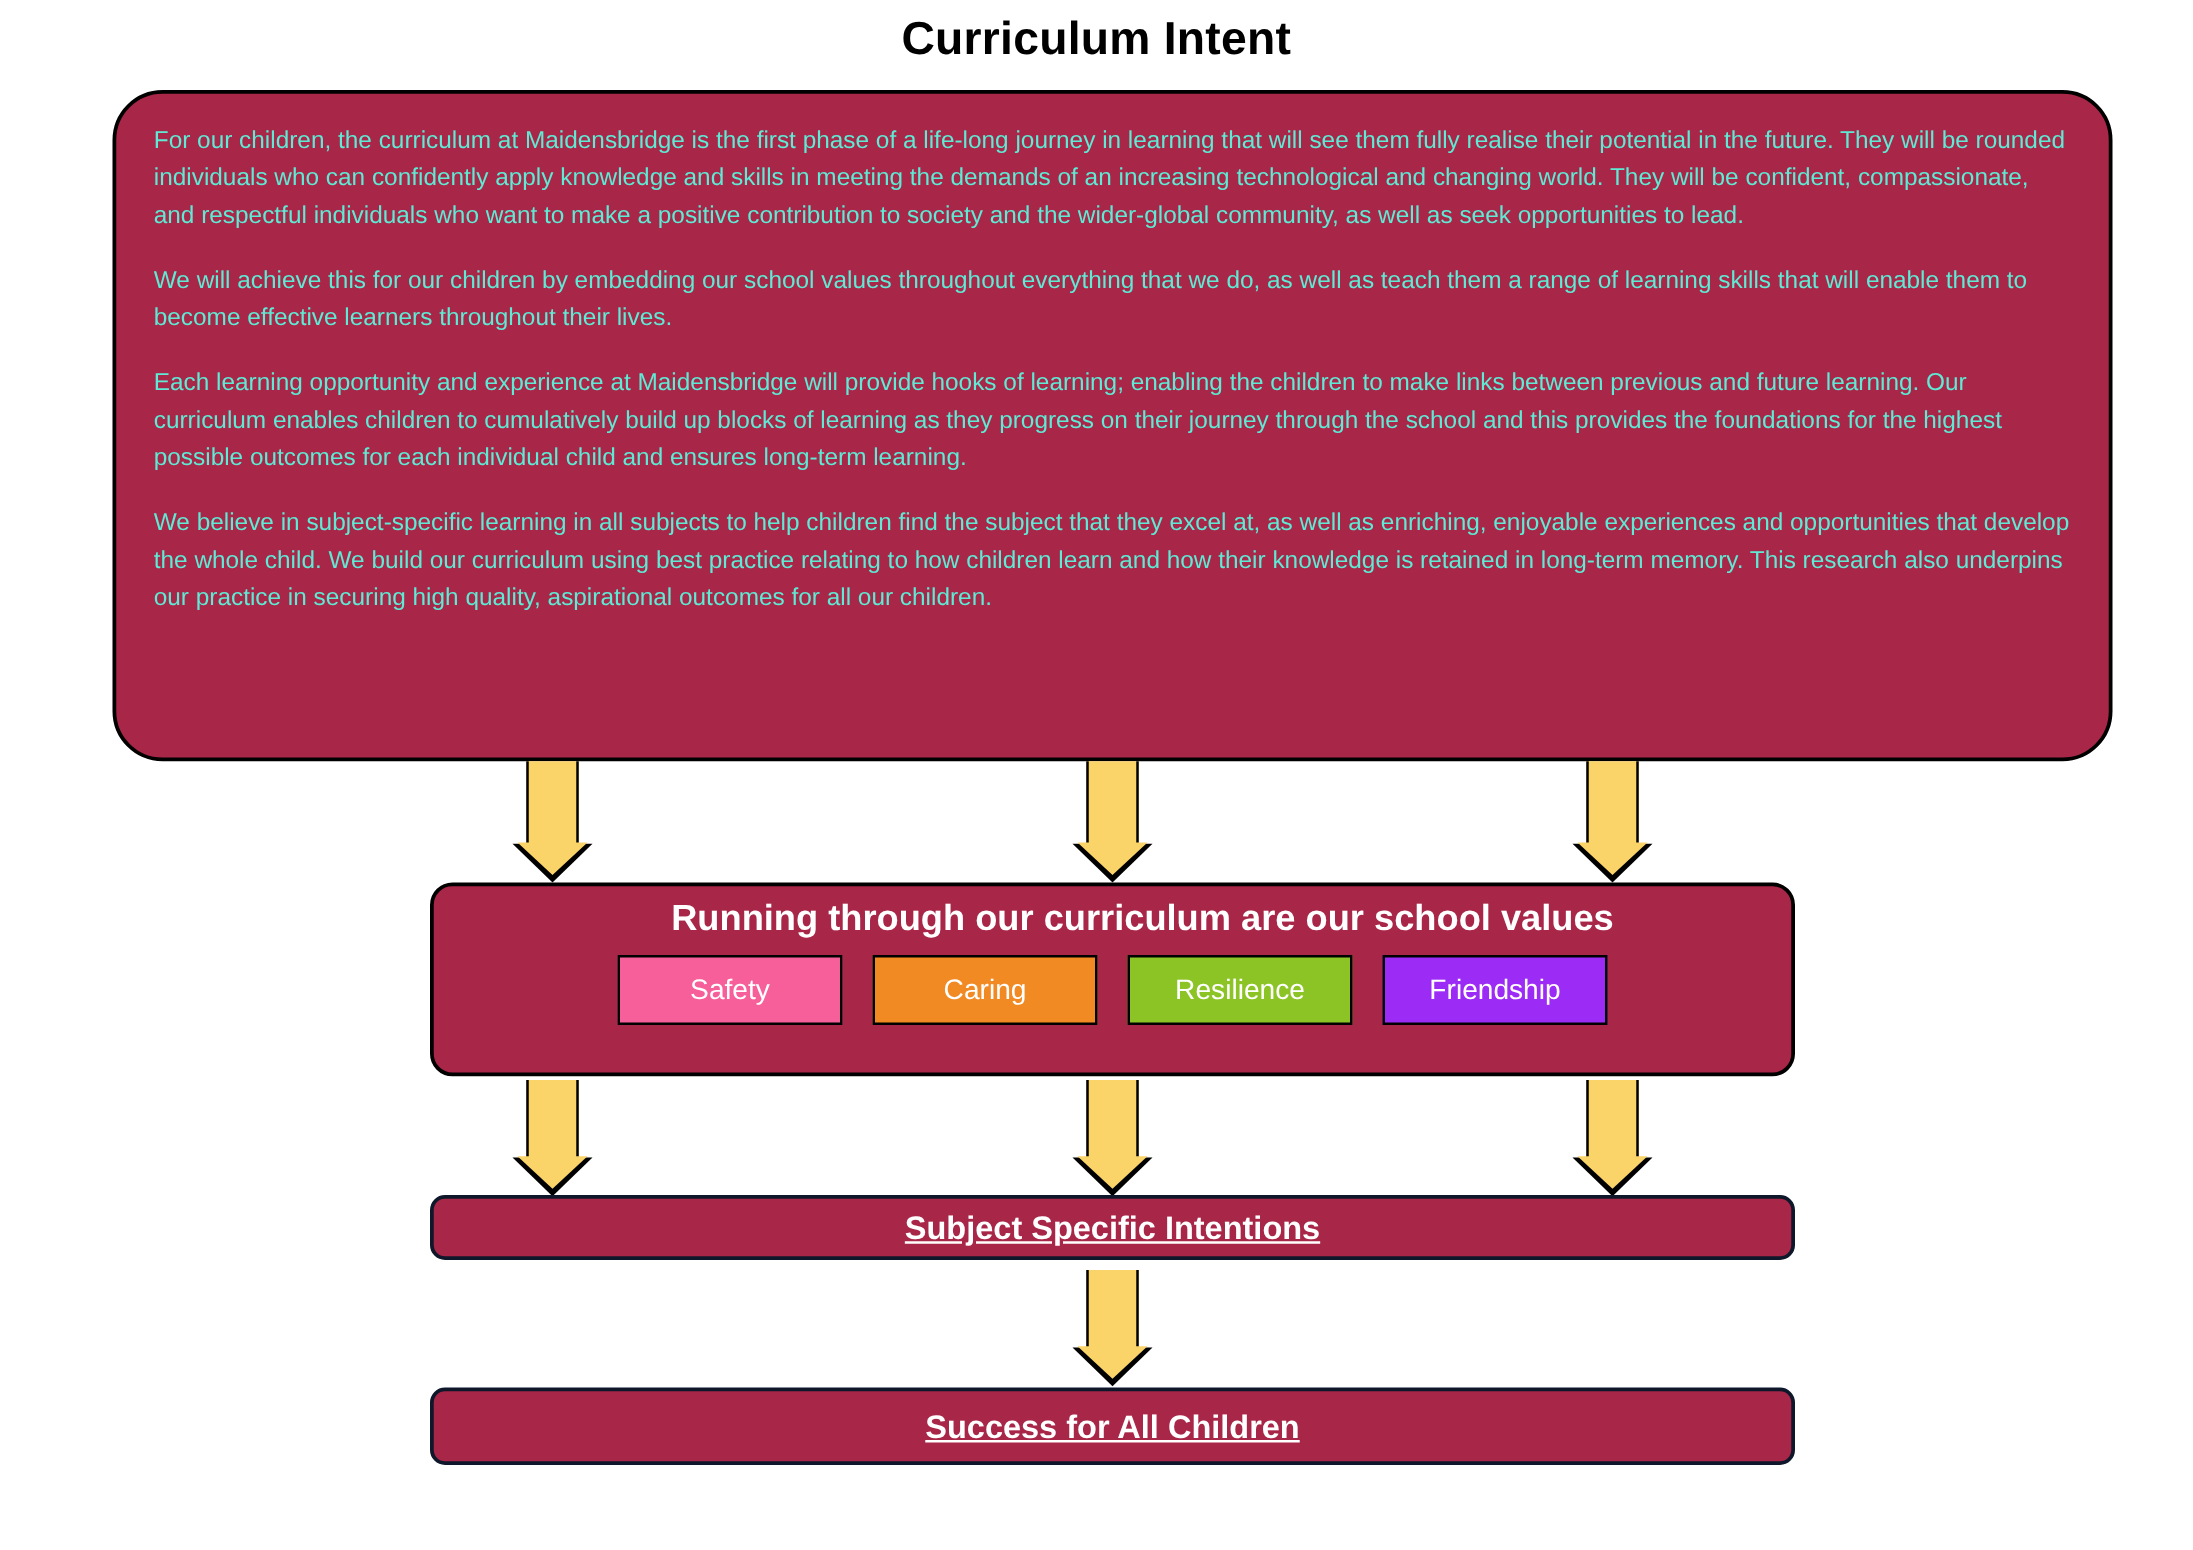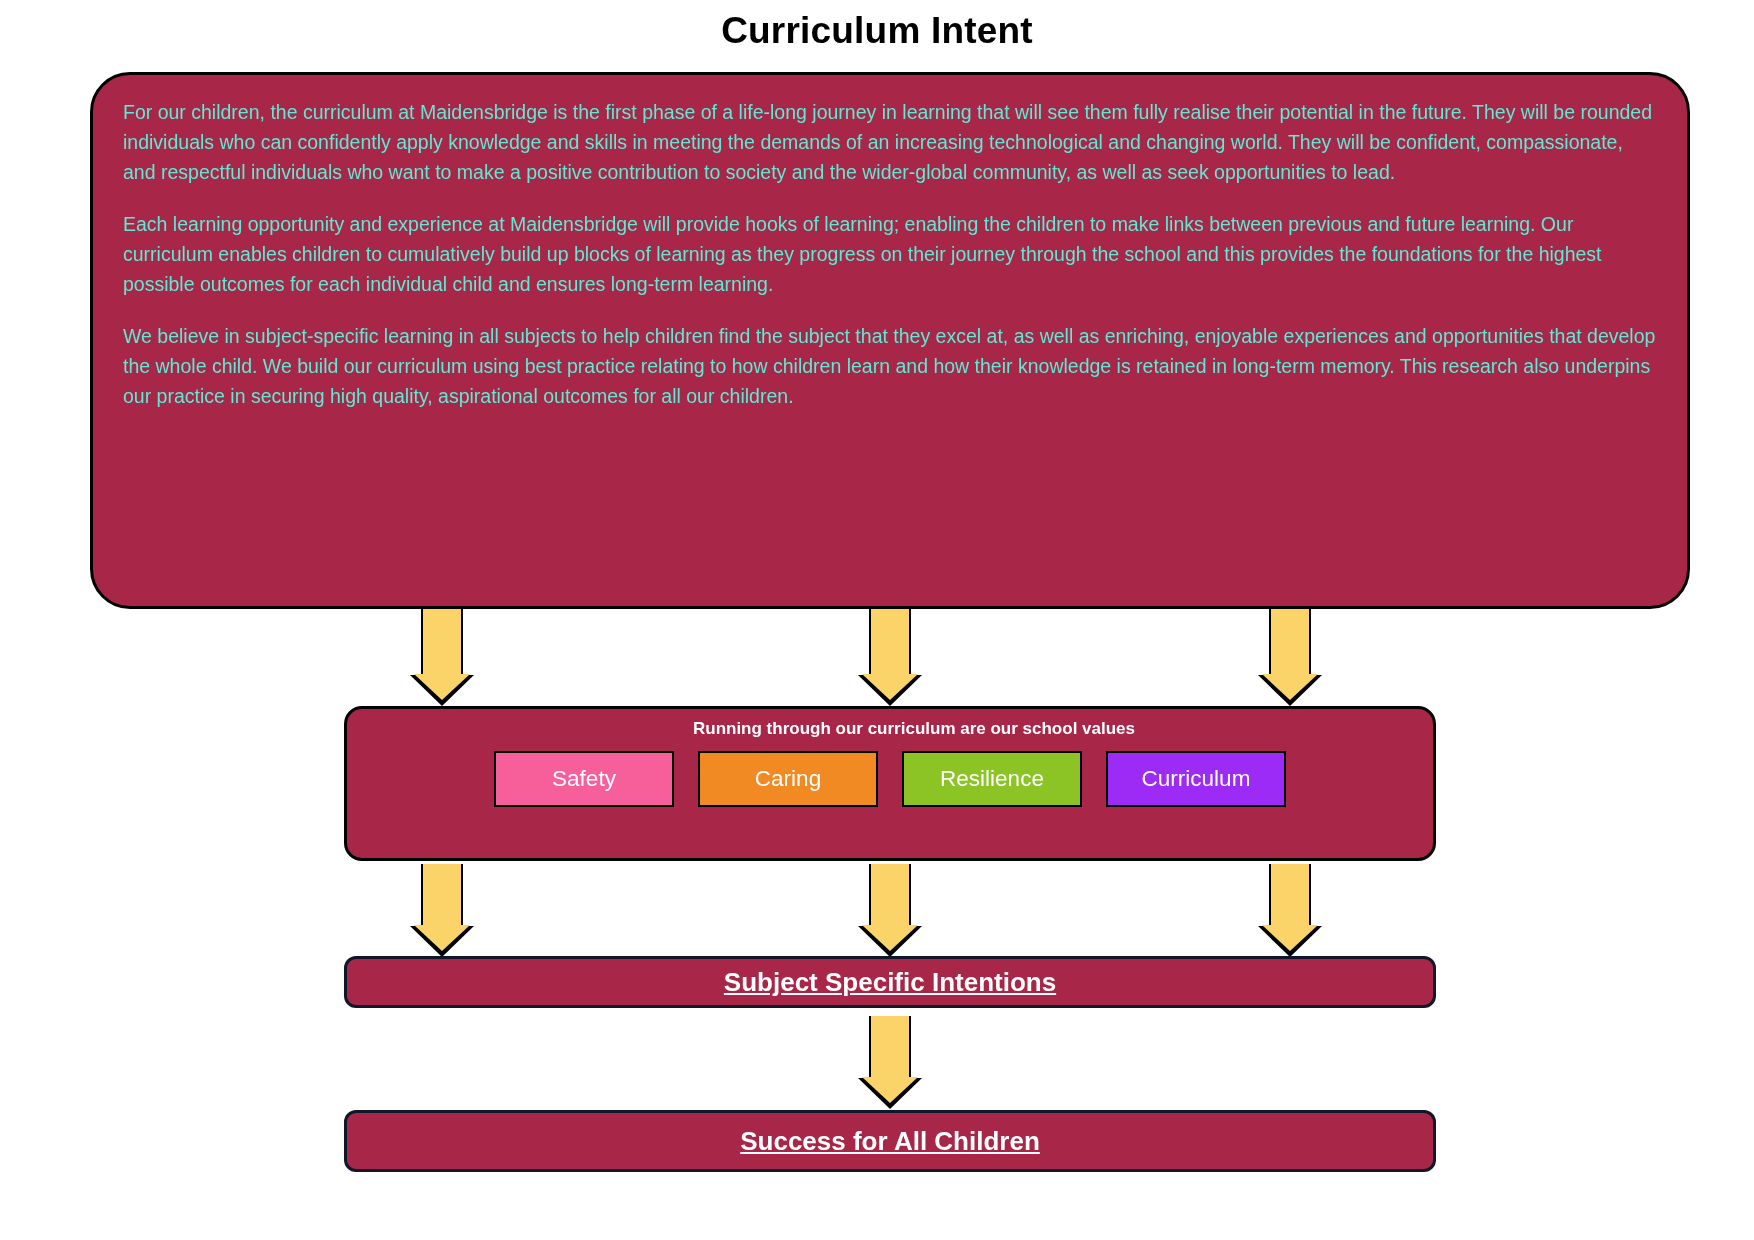--- a/index.html
+++ b/index.html
@@ -89,21 +89,21 @@
     width: 1092px;
     height: 155px;
     box-sizing: border-box;
     background: #A82647;
     border: 3px solid #000000;
     border-radius: 18px;
     padding-top: 10px;
   }
   .values-title {
     color: #ffffff;
-    font-size: 17px;
+    font-size: 29px;
     font-weight: bold;
     text-align: center;
     margin-bottom: 12px;
     padding-left: 48px;
   }
   .values-row {
     display: flex;
     justify-content: center;
     gap: 24px;
   }
@@ -147,20 +147,21 @@
     height: 62px;
   }
 </style>
 </head>
 <body>
 
 <div class="page-title">Curriculum Intent</div>
 
 <div class="intent-box">
   <p>For our children, the curriculum at Maidensbridge is the first phase of a life-long journey in learning that will see them fully realise their potential in the future. They will be rounded individuals who can confidently apply knowledge and skills in meeting the demands of an increasing technological and changing world. They will be confident, compassionate, and respectful individuals who want to make a positive contribution to  society and the wider-global community, as well as seek opportunities to lead.</p>
+  <p>We will achieve this for our children by embedding our school values throughout everything that we do, as well as teach them a range of learning skills that will enable them to become effective learners throughout their lives.</p>
   <p>Each learning opportunity and experience at Maidensbridge will provide hooks of learning; enabling the children to make links between previous and future learning. Our curriculum enables children to cumulatively build up blocks of learning as they progress on their journey through the school and this provides the foundations for the highest possible outcomes for each individual child and ensures long-term learning.</p>
   <p>We believe in subject-specific learning in all subjects to help children find the subject that they excel at, as well as enriching, enjoyable experiences and opportunities that develop the whole child. We build our curriculum using best practice relating to how children learn and how their knowledge is retained in long-term memory. This research also underpins our practice in securing high quality, aspirational outcomes for all our children.</p>
 </div>
 
 <div class="arrow" style="left:410px; top:609px; height:67px;">
   <div class="shaft"></div>
     <div class="head"></div>
     <div class="head-inner"></div>
 </div>
 <div class="arrow" style="left:858px; top:609px; height:67px;">
@@ -173,21 +174,21 @@
     <div class="head"></div>
     <div class="head-inner"></div>
 </div>
 
 <div class="values-box">
   <div class="values-title">Running through our curriculum are our school values</div>
   <div class="values-row">
     <div class="value-chip" style="background:#F75F9A">Safety</div>
     <div class="value-chip" style="background:#F18A23">Caring</div>
     <div class="value-chip" style="background:#8CC426">Resilience</div>
-    <div class="value-chip" style="background:#9C2BF5">Curriculum</div>
+    <div class="value-chip" style="background:#9C2BF5">Friendship</div>
   </div>
 </div>
 
 <div class="arrow" style="left:410px; top:864px; height:63px;">
   <div class="shaft"></div>
     <div class="head"></div>
     <div class="head-inner"></div>
 </div>
 <div class="arrow" style="left:858px; top:864px; height:63px;">
   <div class="shaft"></div>

